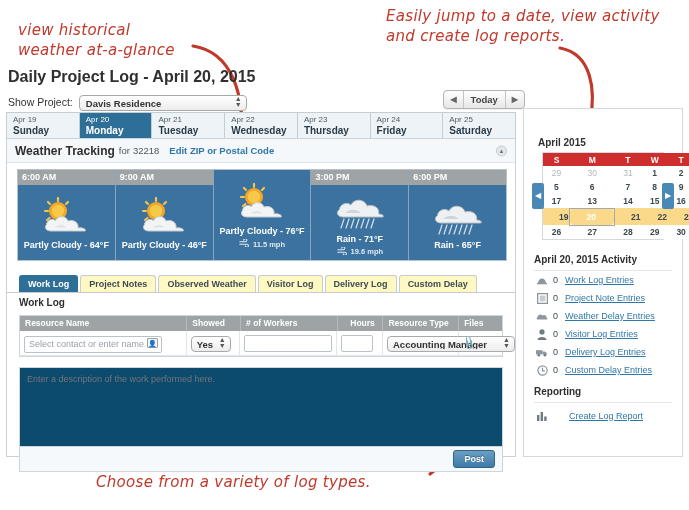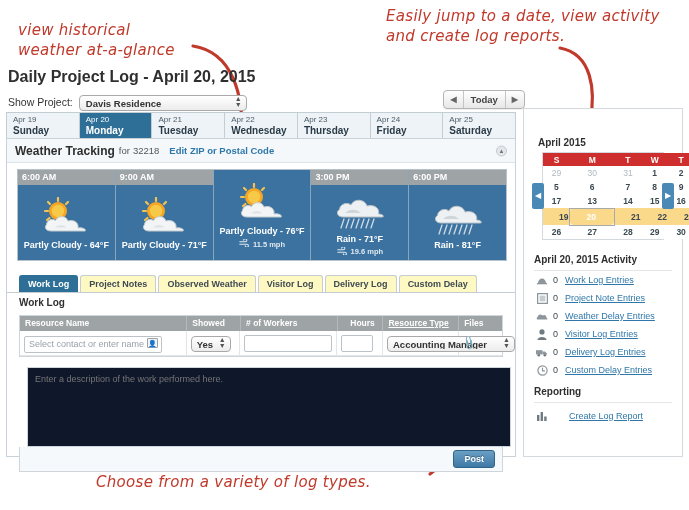--- a/index.html
+++ b/index.html
@@ -187,30 +187,30 @@
   .contact-picker {
     position:absolute; right:4px; top:50%; transform:translateY(-50%);
     width:11px; height:10px; border:1px solid #9aa1a7; border-radius:1px;
     background:#f3f3f3; font-size:7px; color:#566; line-height:9px; text-align:center;
   }
   .input-wrap { position:relative; display:inline-block; }
   #showed-select { width:40px; padding:2px 14px 2px 5px; }
   #workers-input { width:88px; }
   #hours-input { width:32px; }
   #type-select { width:128px; padding:2px 16px 2px 5px; }
-  .c-type { width:76px; overflow:visible;text-decoration:underline; }
+  .c-type { width:76px; overflow:visible; }
 
   #attach-cell { gap:3px; }
   #attach-link { font-size:9px; font-weight:bold; color:#2f77a8; text-decoration:underline; }
   #clip-icon { font-size:10px; color:#555; transform:rotate(35deg); display:inline-block; }
 
   
   #desc-area {
-    position:absolute; left:20px; top:228px; width:484px; height:80px;
-    border:1px solid #cfd6db; background:#0f172a;
+    position:absolute; left:12px; top:228px; width:484px; height:80px;
+    border:1px solid #cfd6db; background:#0c4a6e;
     font-family:"Liberation Sans",sans-serif; font-size:9px; color:#9aa1a7;
     padding:6px 7px; resize:none; outline:none;
   }
   #post-bar {
     position:absolute; left:12px; top:308px; width:484px; height:25px;
     background:#f6f9fb; border:1px solid #cfd6db; border-top:none;
     display:flex; align-items:center; justify-content:flex-end; padding-right:7px;
   }
   #post-button {
     background:linear-gradient(#6b9fc4,#3e79a6);
@@ -383,21 +383,21 @@
         <line x1="10" y1="14" x2="13" y2="14"></line>
         <line x1="13" y1="5" x2="15" y2="7"></line>
         <line x1="33" y1="5" x2="31" y2="7"></line>
         <line x1="12" y1="23" x2="14.5" y2="21"></line>
       </g>
       <circle cx="23" cy="14" r="6.2" fill="#f7c948"></circle>
       <path d="M16,34 C11,34 9,30.5 11.5,27.5 C12,23 17,21 20.5,23.5 C23,18 31,18.5 33,24 C39,22 44,26 43,31 C48,30 52,33 50,34 Z" fill="#f2f4f5" stroke="#c3cacf" stroke-width="1"></path>
       <path d="M20,30.5 C23,27 29,27 31.5,30.5 Z" fill="#dfe4e7"></path>
     </g>
   </svg></div>
-              <div class="wtxt">Partly Cloudy - 71°F</div>
+              <div class="wtxt">Partly Cloudy - 46°F</div>
             </div>
           </div>
           <div class="wcell">
             <div class="wbody">
               <div class="wicon"><svg viewBox="0 0 62 40" width="62" height="40">
     <g>
       <circle cx="23" cy="14" r="9" fill="#f5a623"></circle>
       <g stroke="#f5c451" stroke-width="2.2" stroke-linecap="round">
         <line x1="23" y1="1" x2="23" y2="4"></line>
         <line x1="10" y1="14" x2="13" y2="14"></line>
@@ -455,21 +455,21 @@
     <g stroke="#cfdbe4" stroke-width="1.3" stroke-linecap="round">
       <line x1="15" y1="28" x2="12" y2="37"></line>
       <line x1="20" y1="28" x2="17" y2="37"></line>
       <line x1="25" y1="28" x2="22" y2="37"></line>
       <line x1="30" y1="28" x2="27" y2="37"></line>
       <line x1="35" y1="28" x2="32" y2="37"></line>
       <line x1="40" y1="28" x2="37" y2="37"></line>
       <line x1="45" y1="28" x2="42" y2="37"></line>
     </g>
   </svg></div>
-              <div class="wtxt">Rain - 81°F</div>
+              <div class="wtxt">Rain - 65°F</div>
             </div>
           </div>
         </div>
 
       <div id="log-tabs">
           <div class="ltab active">Work Log</div>
           <div class="ltab">Project Notes</div>
           <div class="ltab">Observed Weather</div>
           <div class="ltab">Visitor Log</div>
           <div class="ltab">Delivery Log</div>

